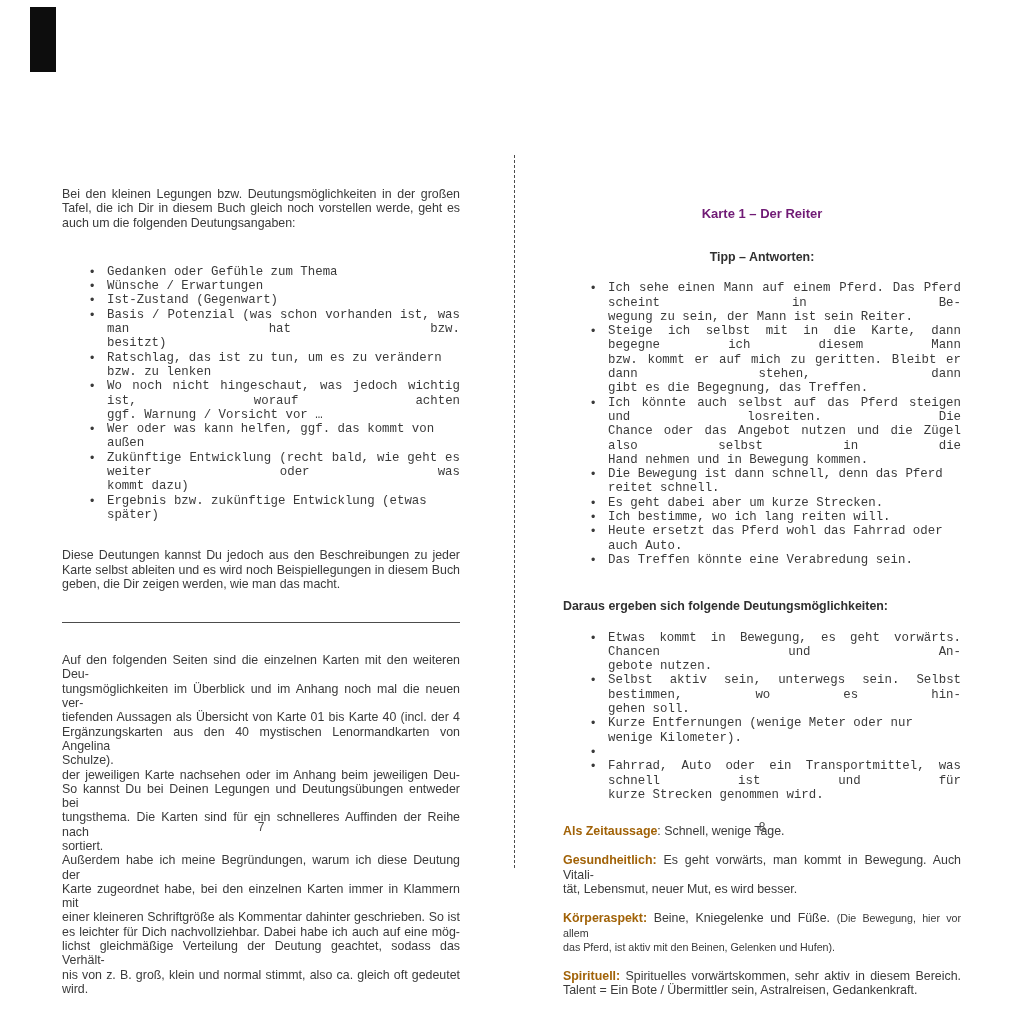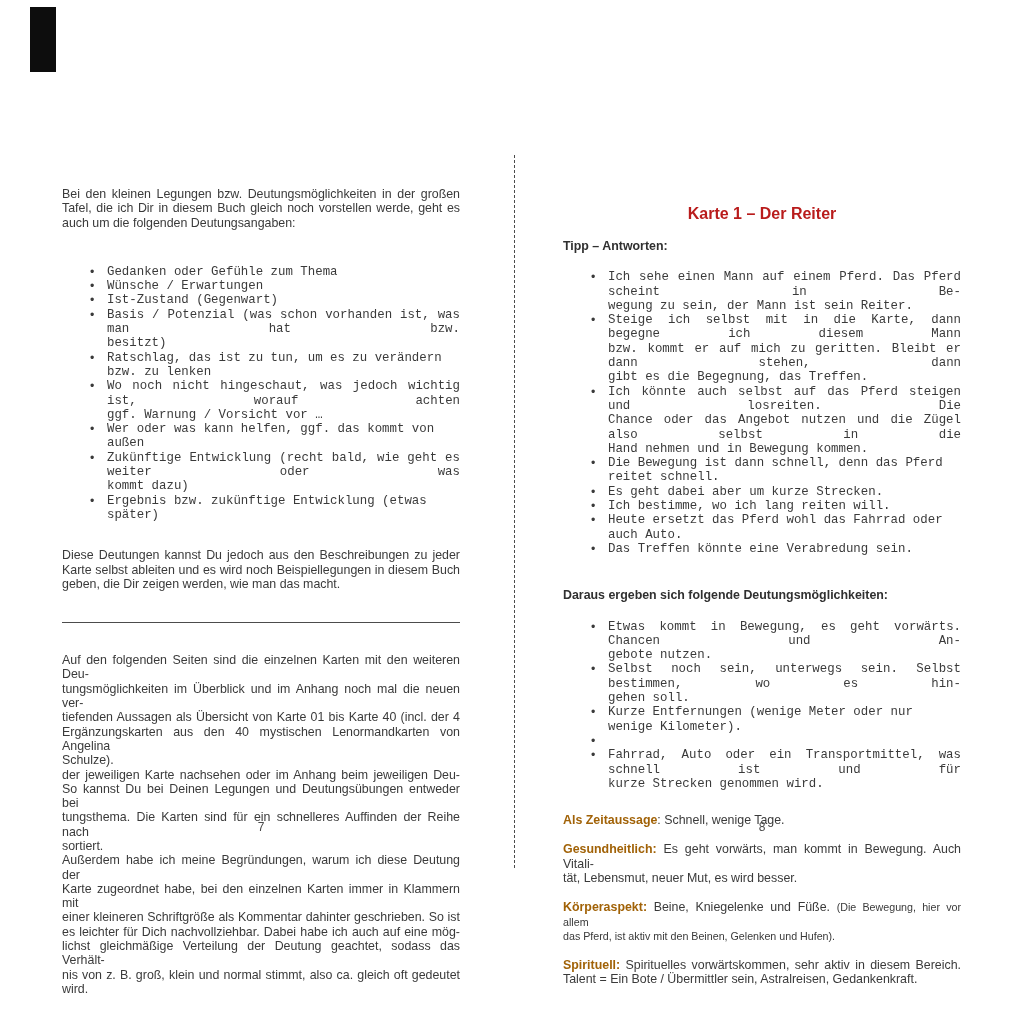--- a/index.html
+++ b/index.html
@@ -18,23 +18,23 @@
   .seg-b { font-weight:bold; color:#a16207; }
   .seg-s { font-size:10.7px; }
   .intro { margin-top:187px; }
   .left-bullets { margin-top:35px; }
   .after-bullets { margin-top:26px; }
   hr.rule { border:none; border-top:1px solid #4c4c4c; margin:31px 0 30px 0; }
   .block { margin:0; }
   .bullet-item { display:flex; }
   .bullet { width:17px; flex:none; margin-left:28px; }
   .bullet-text { flex:1; min-width:0;font-family:Liberation Mono, monospace; }
-  .card-title { margin-top:206px; text-align:center; font-weight:bold; font-size:16px; line-height:16px; color:#b91c1c; }
+  .card-title { margin-top:206px; text-align:center; font-weight:bold; font-size:13px; line-height:16px; color:#701a75; }
   .heading { font-weight:bold; color:#303030; }
-  .tipp-heading { margin-top:17px; }
+  .tipp-heading { margin-top:28px;text-align:center; }
   .deutung-heading { margin-top:32px; }
   .right-bullets-1 { margin-top:17px; }
   .right-bullets-2 { margin-top:17px; }
   .aspects { margin-top:22px; }
   .aspect + .aspect { margin-top:15px; }
   .pagenum { position:absolute; top:820px; left:0; width:100%; text-align:center; font-size:12px; color:#4a4a4a; }
 </style>
 </head>
 <body>
 
@@ -203,21 +203,21 @@
         <div class="bullet-item">
           <span class="bullet">•</span>
           <div class="bullet-text">
             <div class="ln j">Etwas kommt in Bewegung, es geht vorwärts. Chancen und An-</div>
             <div class="ln">gebote nutzen.</div>
           </div>
         </div>
         <div class="bullet-item">
           <span class="bullet">•</span>
           <div class="bullet-text">
-            <div class="ln j">Selbst noch sein, unterwegs sein. Selbst bestimmen, wo es hin-</div>
+            <div class="ln j">Selbst aktiv sein, unterwegs sein. Selbst bestimmen, wo es hin-</div>
             <div class="ln">gehen soll.</div>
           </div>
         </div>
         <div class="bullet-item">
           <span class="bullet">•</span>
           <div class="bullet-text">
             <div class="ln">Kurze Entfernungen (wenige Meter oder nur wenige Kilometer).</div>
           </div>
         </div>
         <div class="bullet-item">

